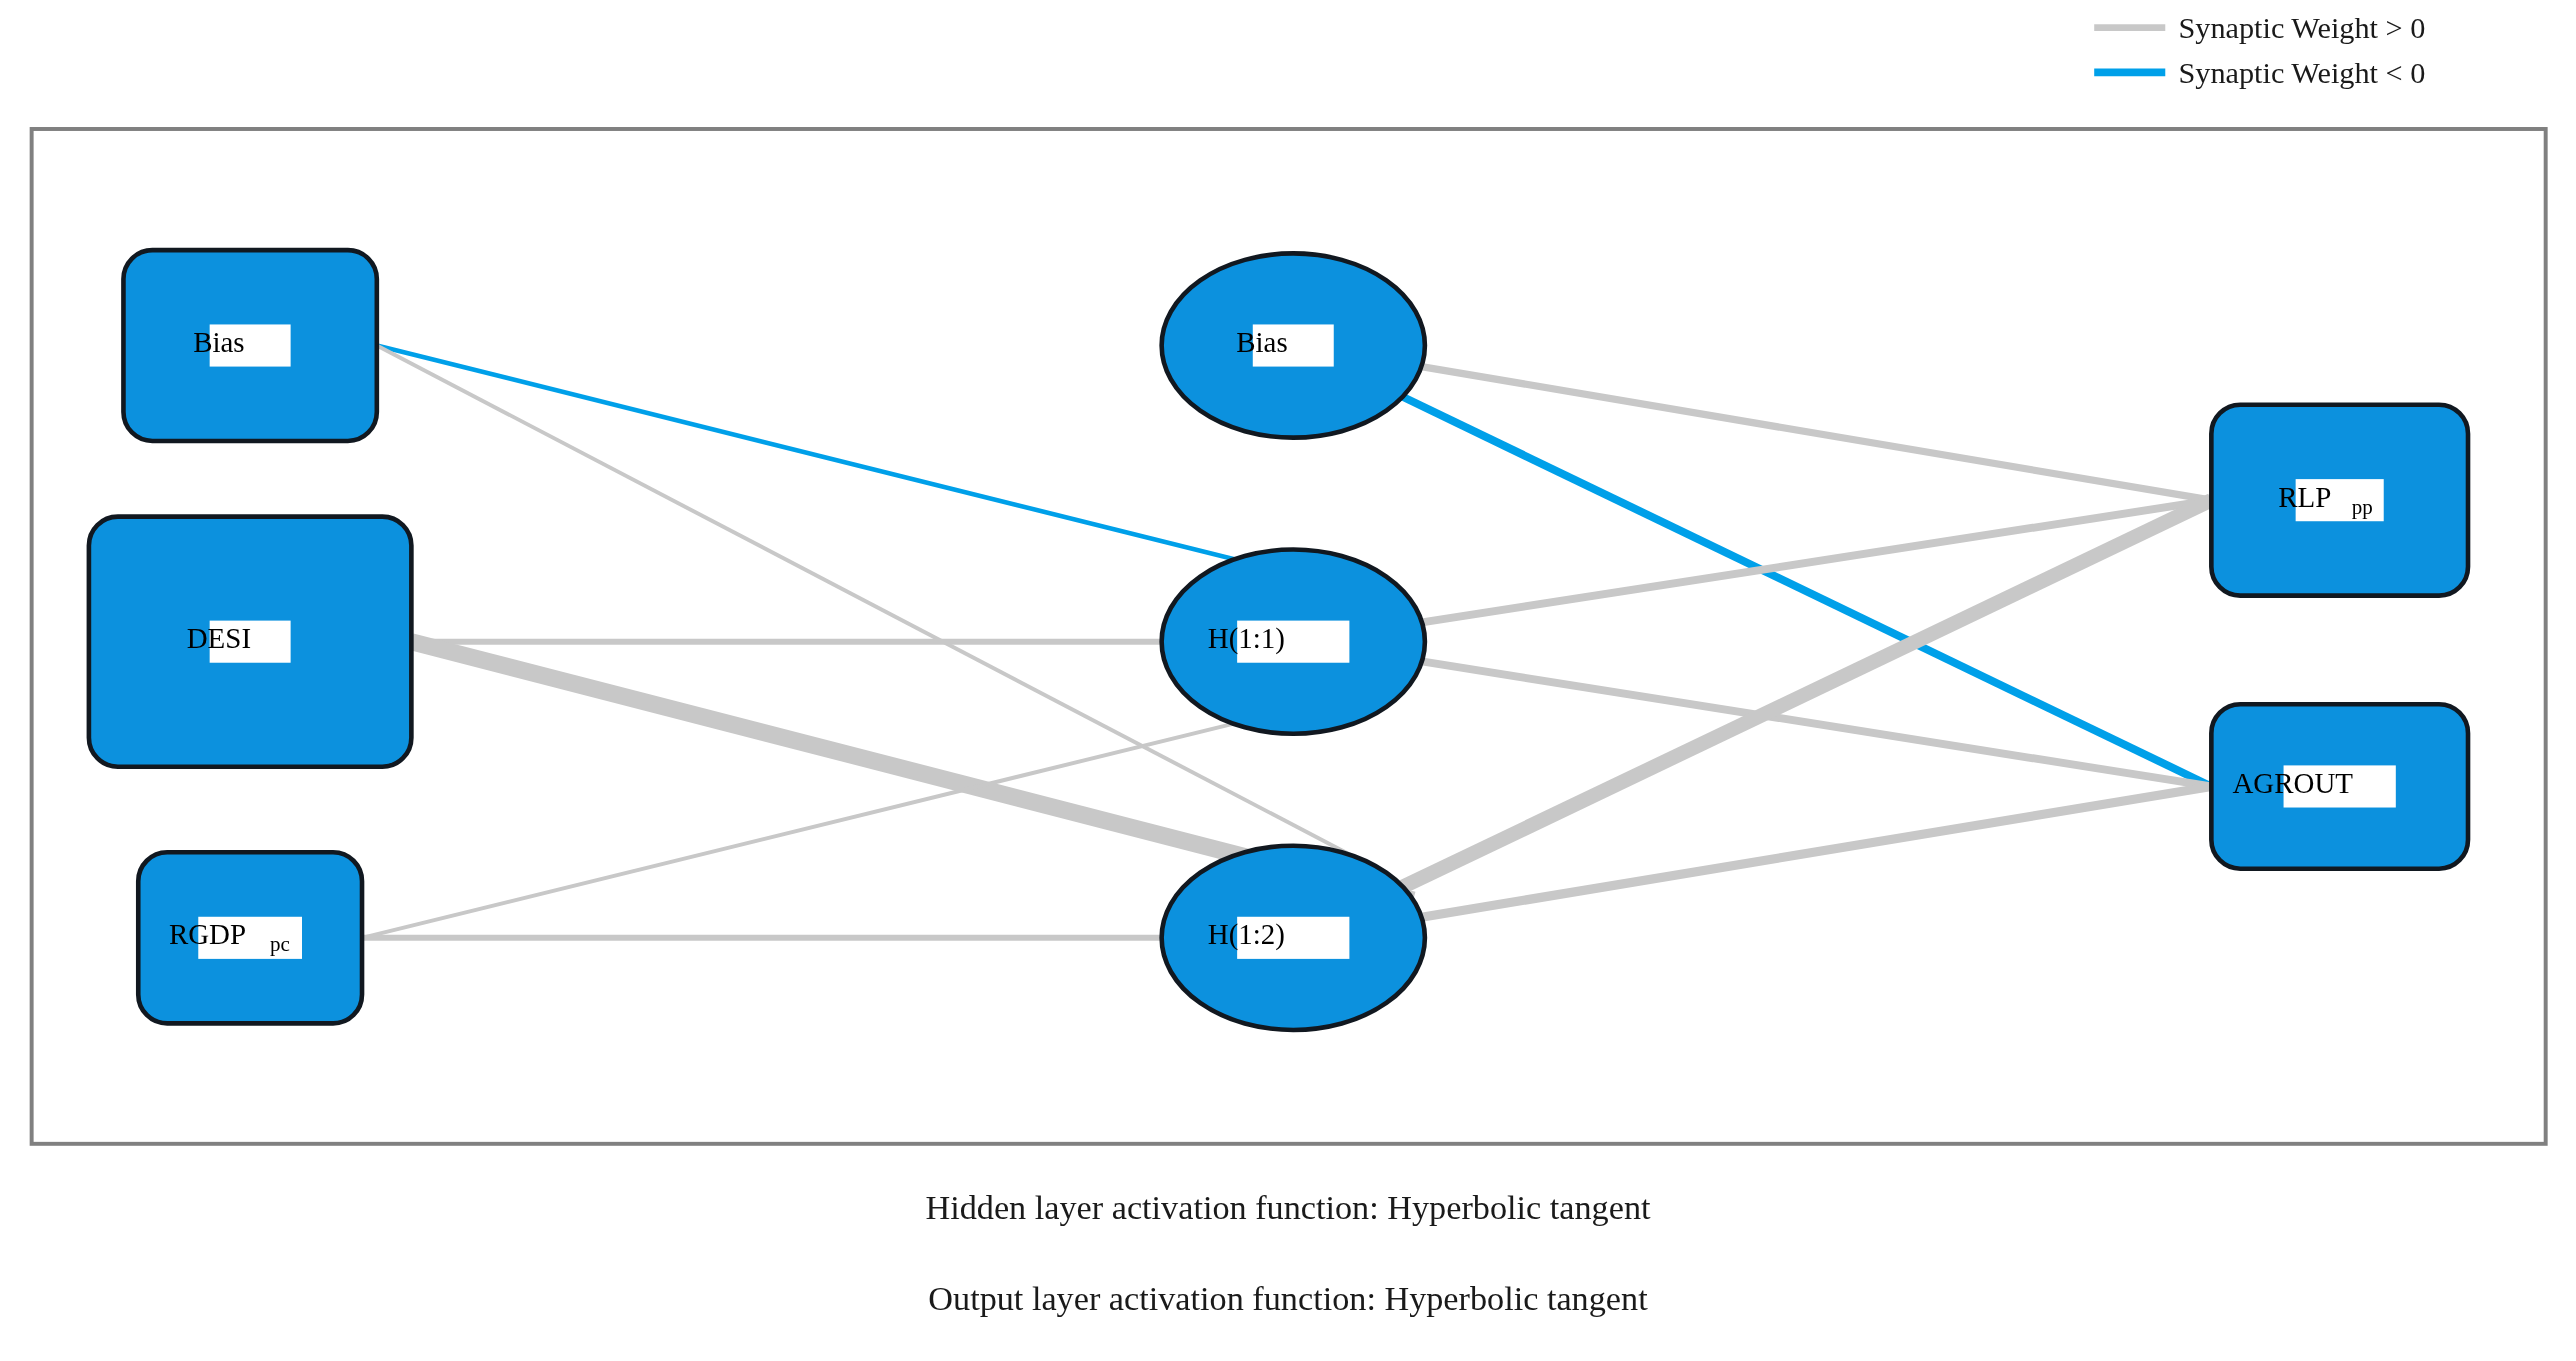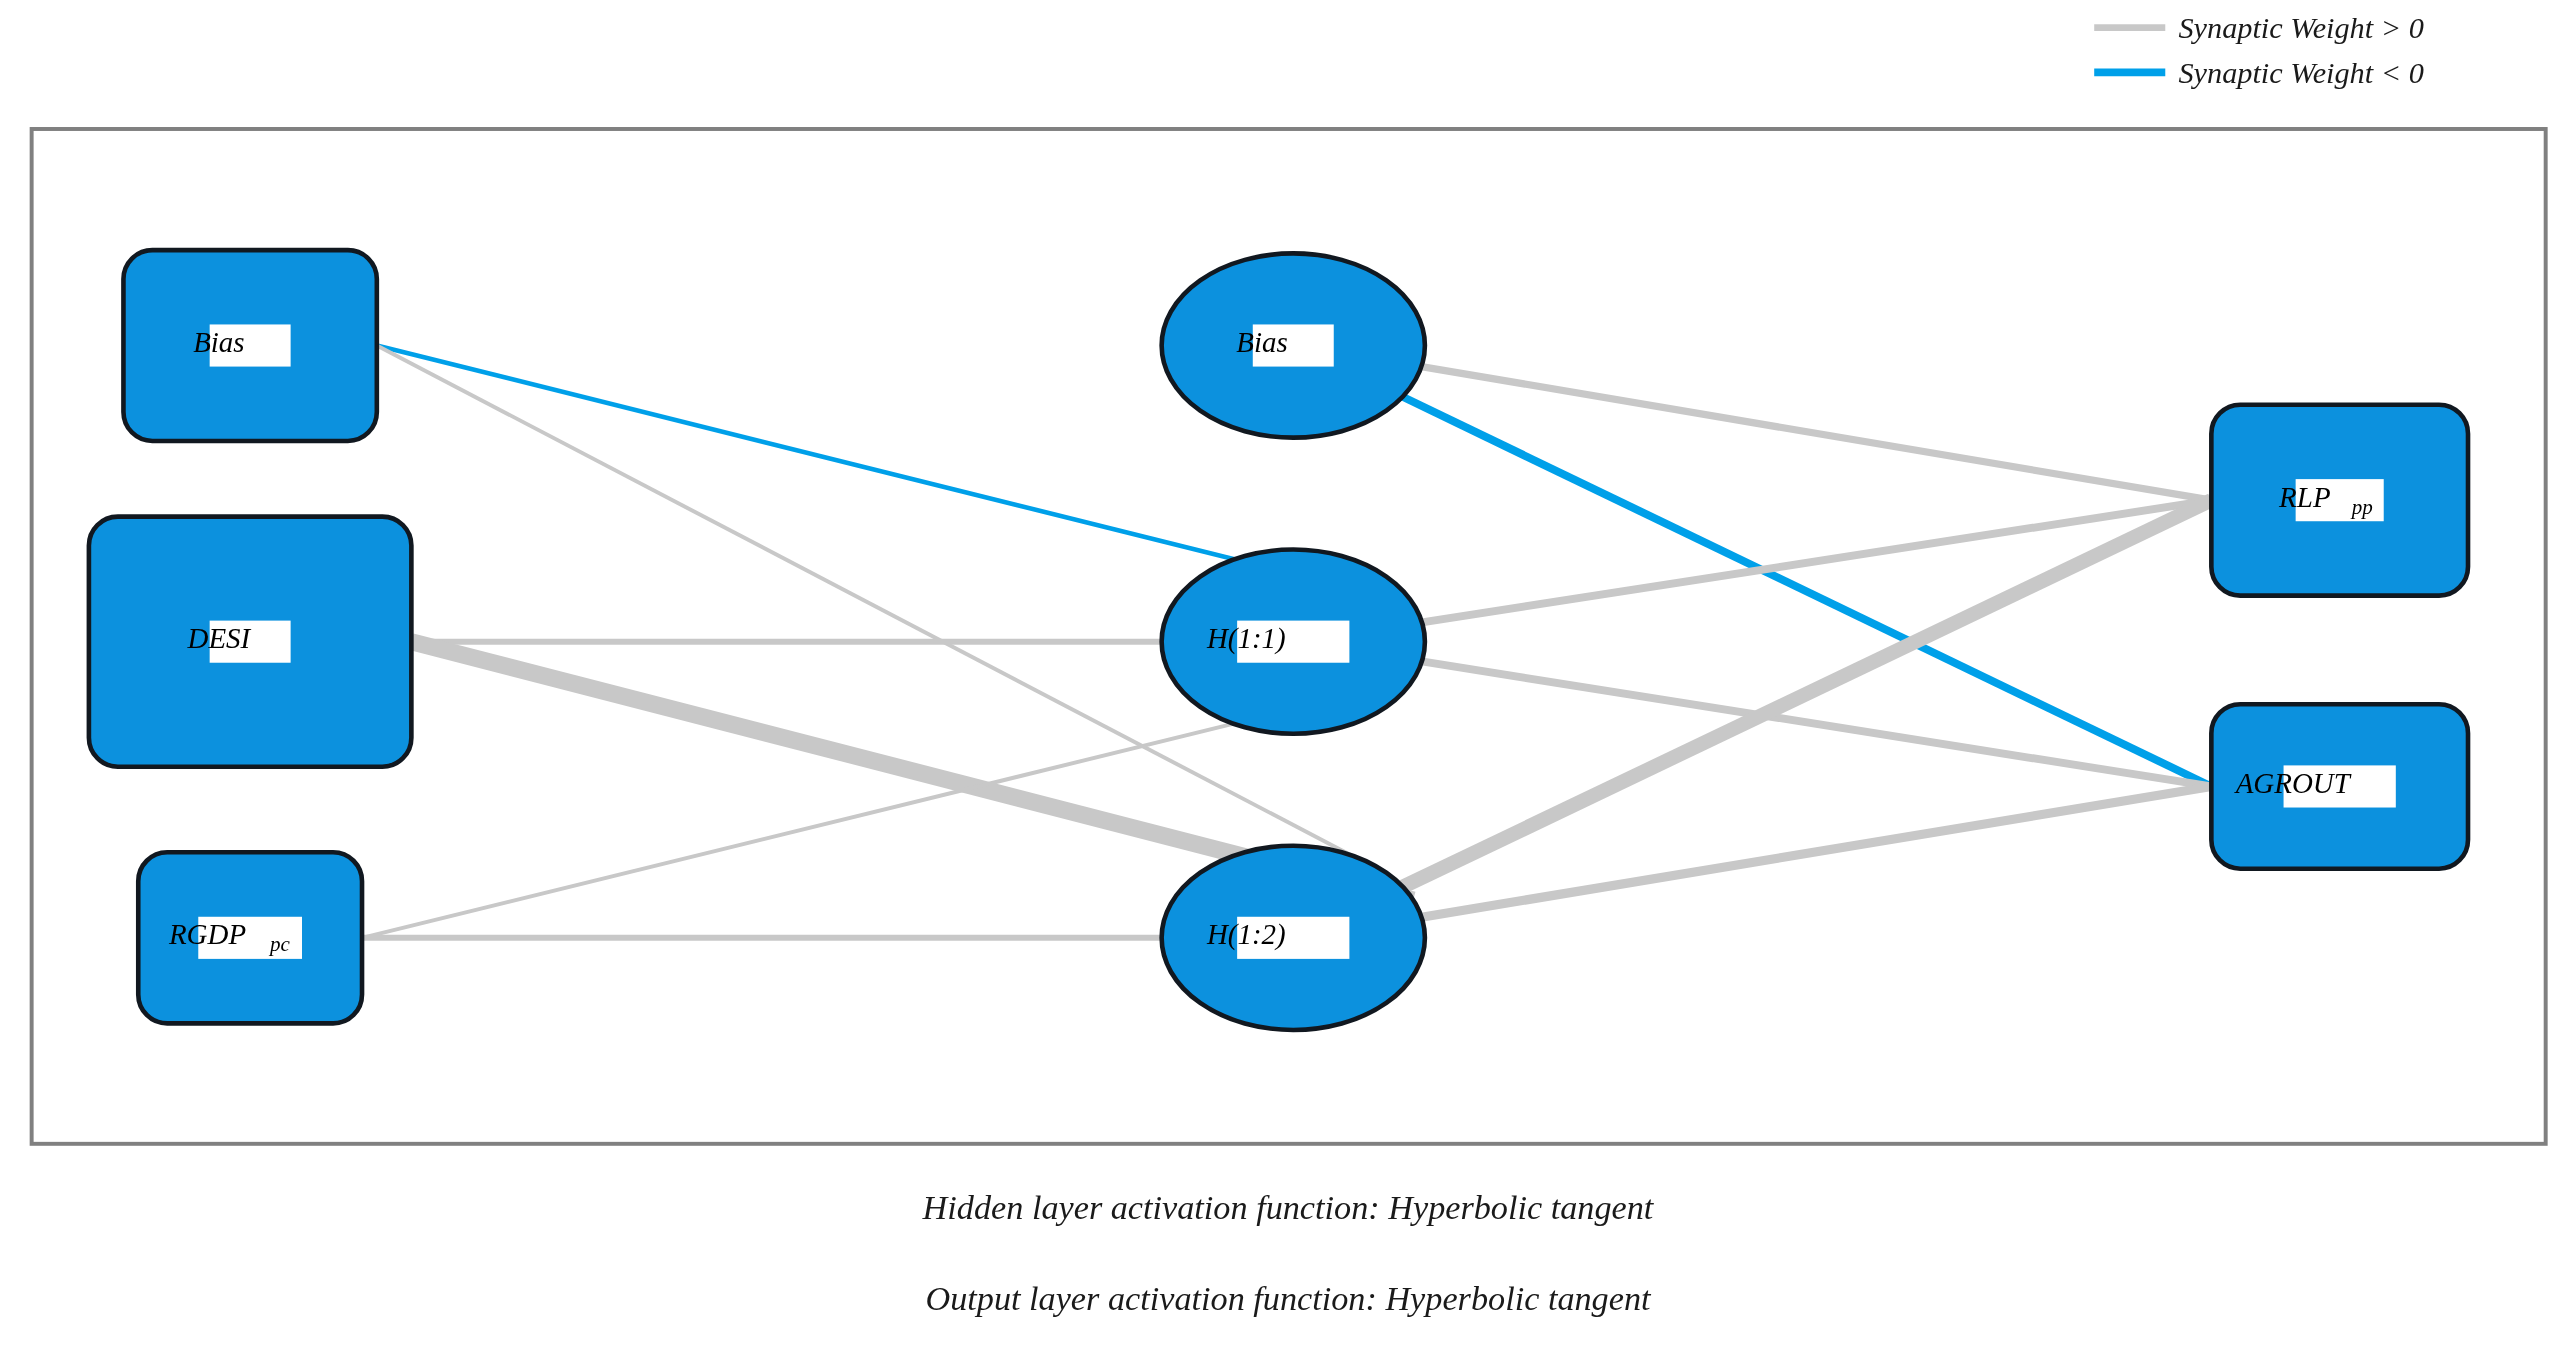--- a/index.html
+++ b/index.html
@@ -12,21 +12,20 @@
     height: 1361px;
     font-family: "Liberation Serif", "DejaVu Serif", serif;
     overflow: hidden;
     position: relative;
   }
   #root {
     position: absolute;
     left: 0; top: 0;
     width: 2576px;
     height: 1328px;
-    font-style: italic;
   }
   svg.net {
     position: absolute;
     left: 0; top: 0;
     width: 2576px;
     height: 1361px;
     display: block;
   }
   .legend-text {
     font-family: "Liberation Serif", "DejaVu Serif", serif;

